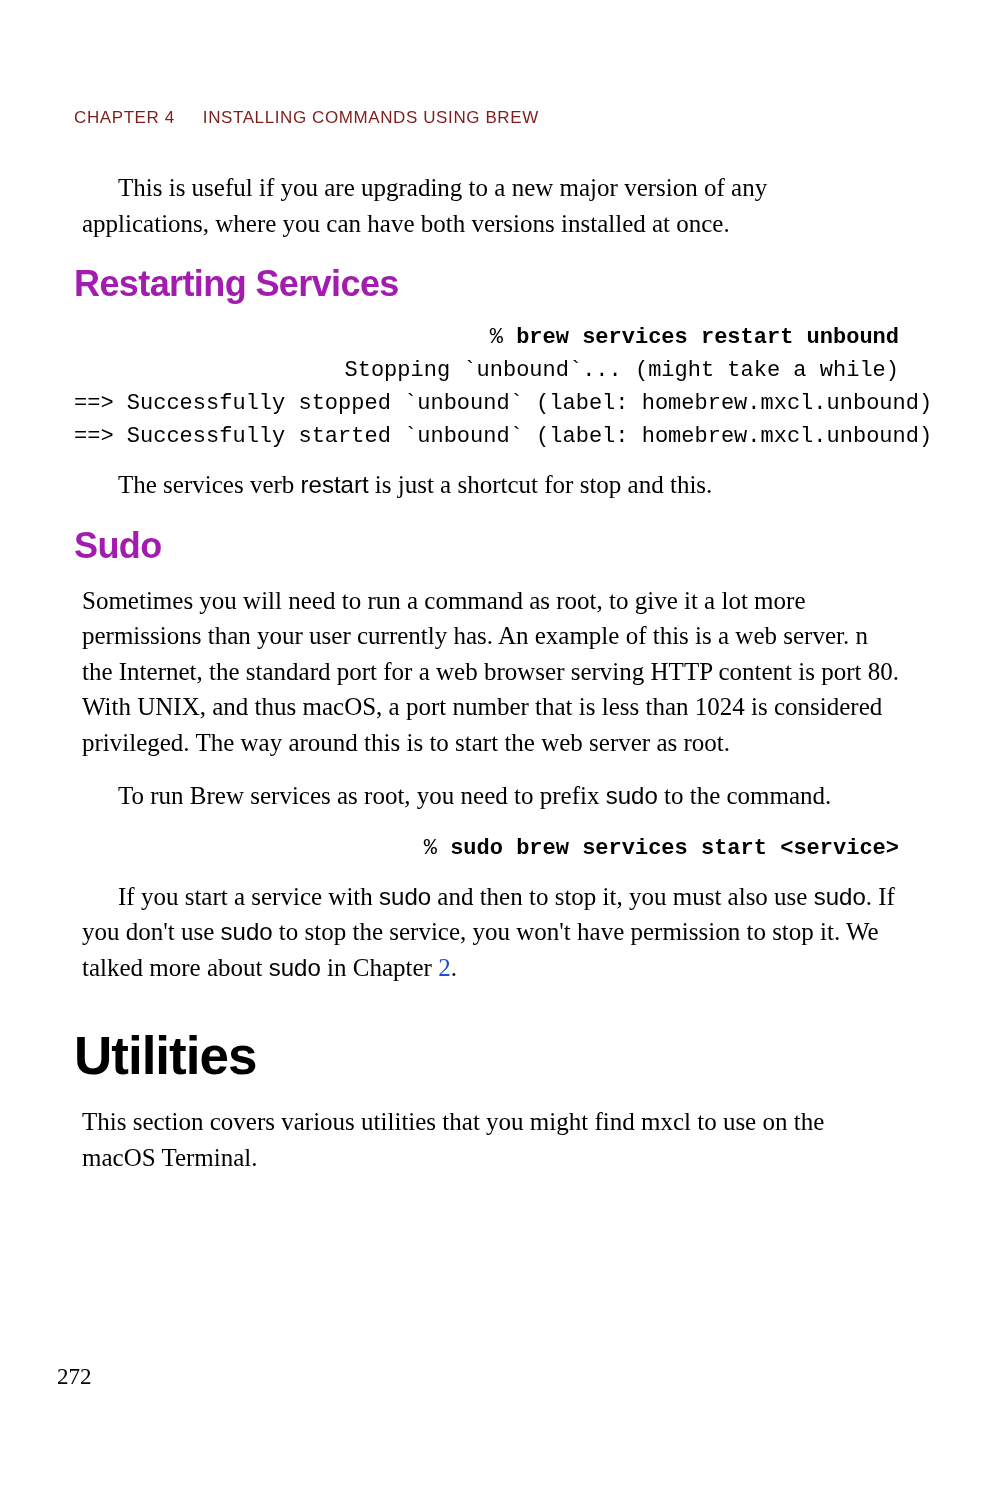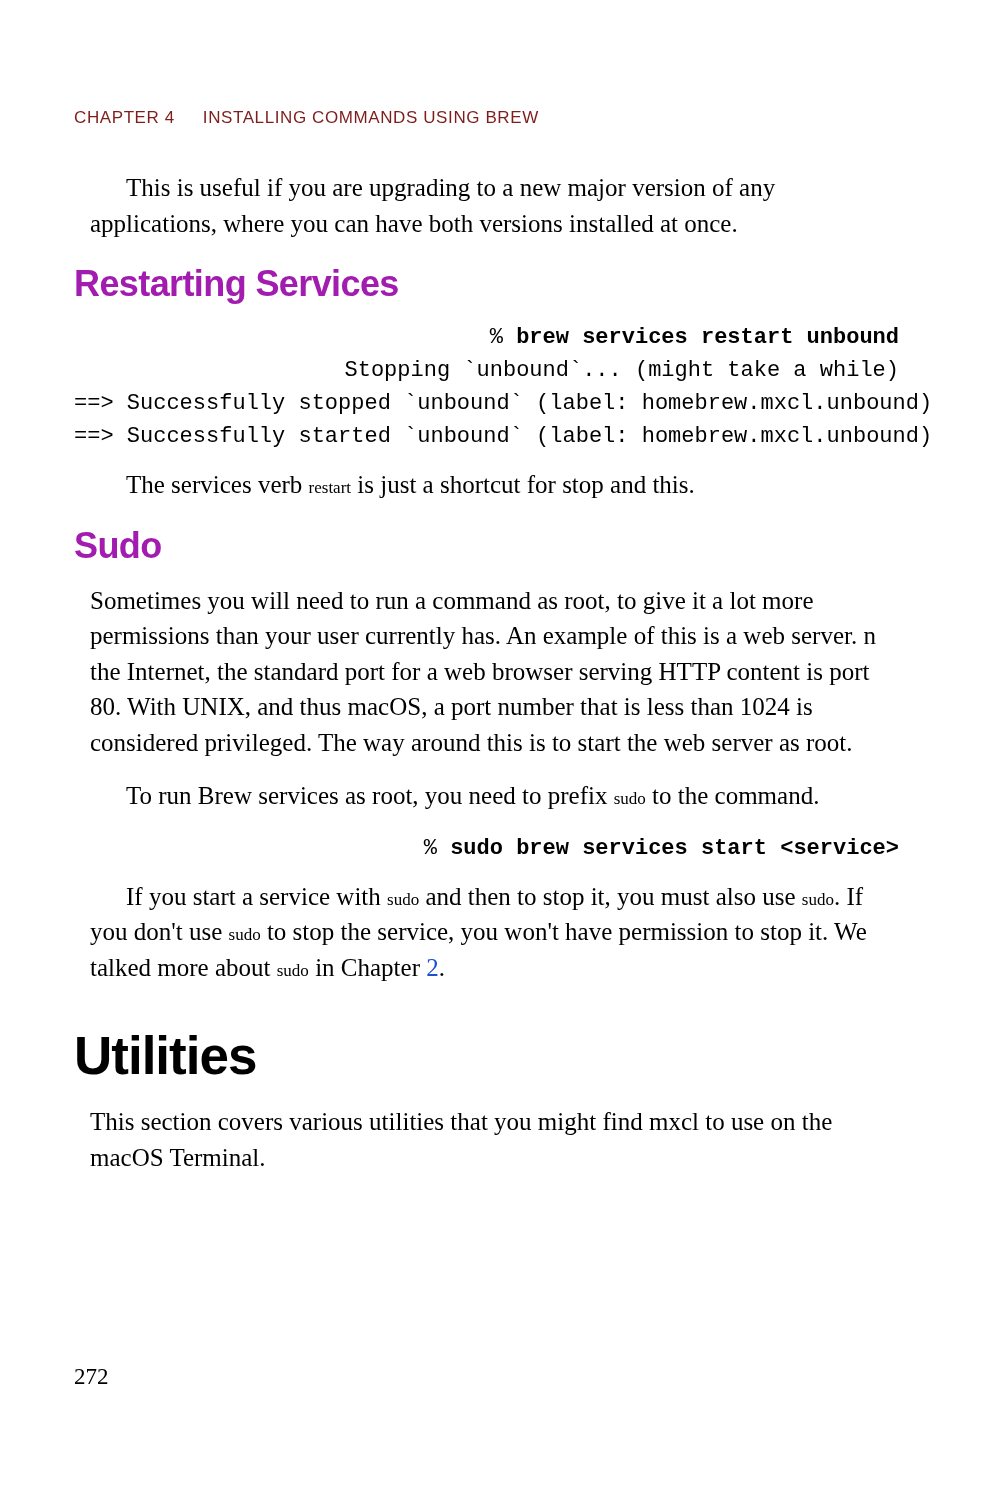--- a/index.html
+++ b/index.html
@@ -24,21 +24,21 @@
     font-weight: 400;
     color: #7f1d1d;
     margin-bottom: 42px;
   }
   .running-head .chap {
     margin-right: 28px;
   }
   .body-p {
     font-size: 25px;
     line-height: 1.42;
-    margin: 0 0 18px 16px;
+    margin: 0 0 18px 8px;
     text-align: left;
   }
   .body-p.indent { text-indent: 36px; }
   .h2 {
     font-family: "Helvetica Neue", Helvetica, Arial, sans-serif;
     font-weight: 800;
     letter-spacing: -0.6px;
     color: #a21caf;
     margin: 22px 0 16px 0;
   }
@@ -57,30 +57,30 @@
     font-size: 22px;
     line-height: 1.5;
     white-space: pre;
     margin: 6px 0 14px 0;
     text-align: right;
   }
   .code-block .bold {
     font-weight: 700;
   }
   .inline-code {
-    font-family: Liberation Serif, serif;
-    font-size: 17px;
+    font-family: Liberation Sans, sans-serif;
+    font-size: 24px;
   }
   .link {
     color: #1a4fd6;
   }
   .page-number {
     position: absolute;
     bottom: 110px;
-    left: 74px;
+    left: 57px;
     font-size: 23px;
     font-family: Georgia, 'Times New Roman', serif;
   }
 </style>
 </head>
 <body>
 
 <div class="page">
 
   <div class="running-head">

